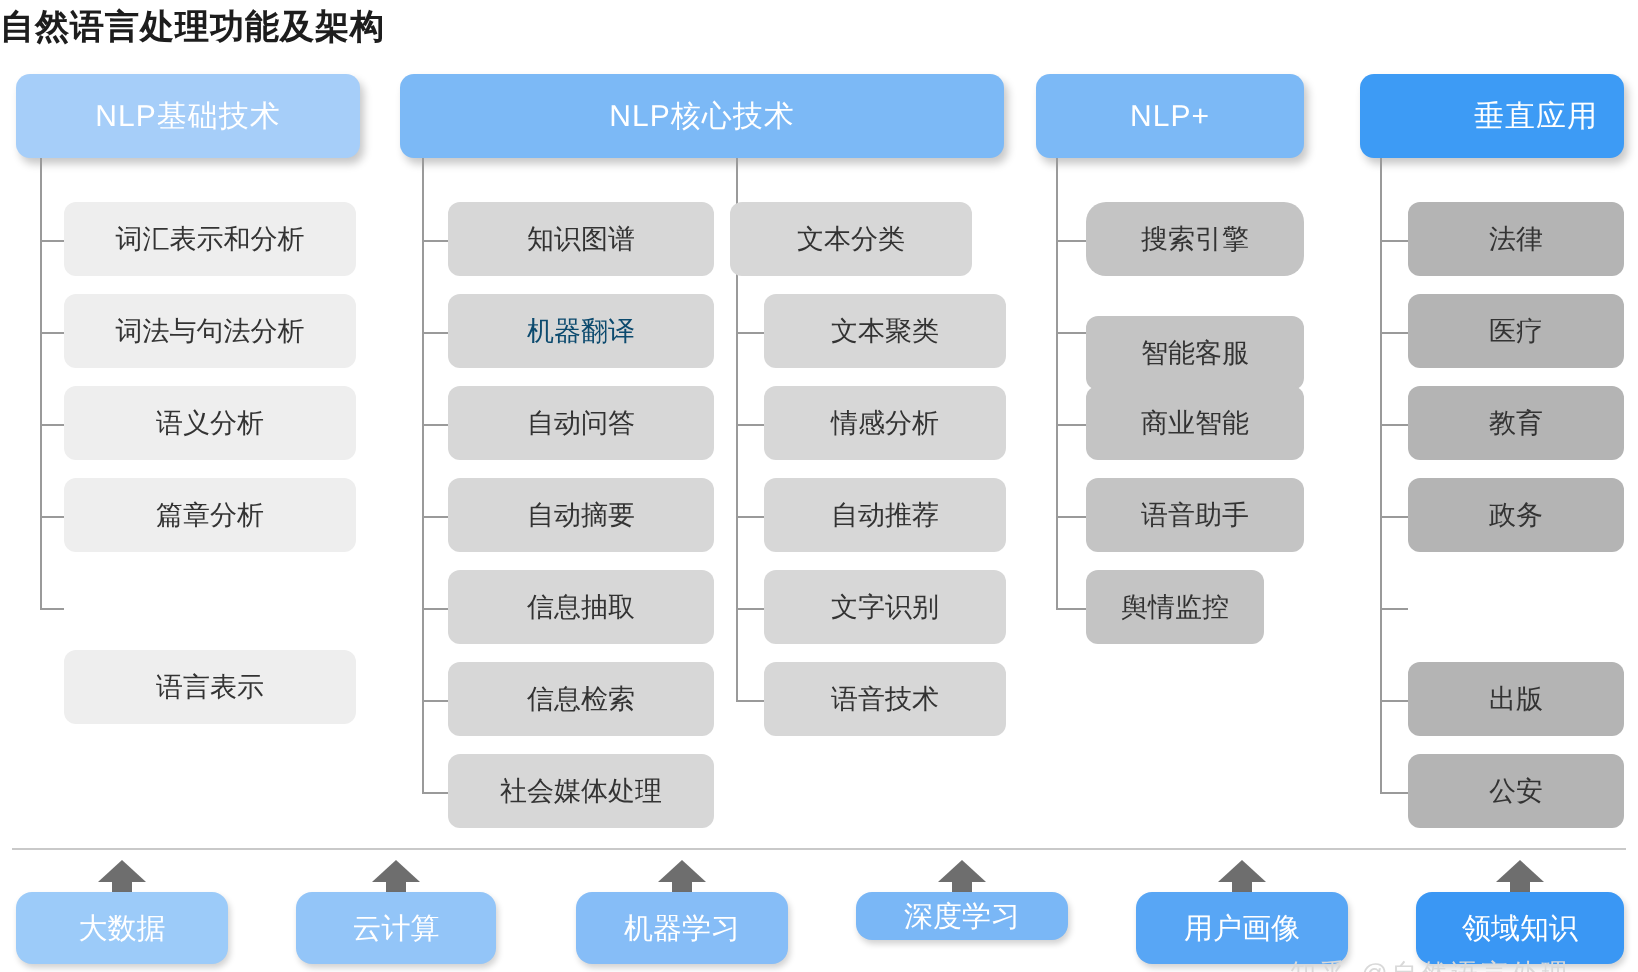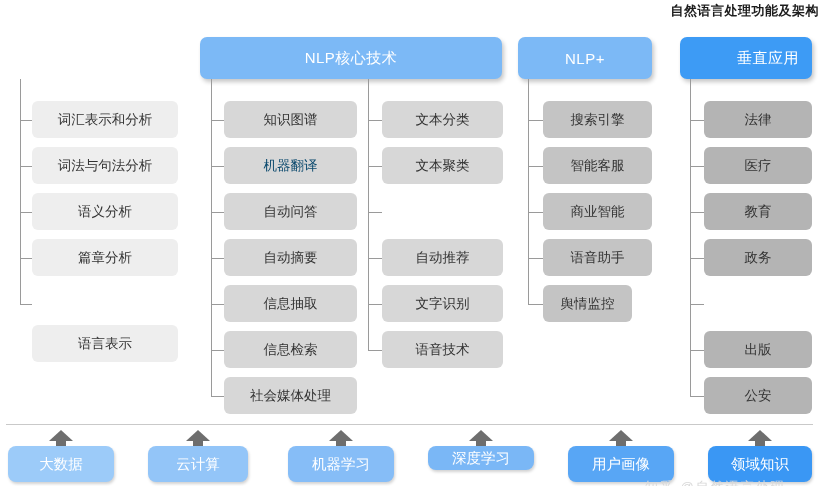--- a/index.html
+++ b/index.html
@@ -4,22 +4,22 @@
 <style>
   html,body{margin:0;padding:0;background:#ffffff;}
   body{
     width:819px;height:486px;position:relative;overflow:hidden;
     font-family:"Liberation Sans","DejaVu Sans",sans-serif;
     -webkit-font-smoothing:antialiased;
   }
   #canvas{position:absolute;left:0;top:0;width:819px;height:486px;}
 
   .title{
-    position:absolute;left:0;top:2px;width:819px;text-align:right;
-    font-size:13px;font-weight:bold;color:#1d1d1d;letter-spacing:.5px;
+    position:absolute;left:0;top:2px;width:819px;text-align:left;
+    font-size:17px;font-weight:bold;color:#1d1d1d;letter-spacing:.5px;
   }
 
   
   .hdr{
     position:absolute;border-radius:7px;
     display:flex;align-items:center;justify-content:center;
     color:#ffffff;font-size:15px;letter-spacing:.5px;
     box-shadow:2px 3px 4px rgba(0,0,0,.22);
     box-sizing:border-box;
   }
@@ -60,20 +60,21 @@
     position:absolute;font-size:13px;color:#d9d9d9;white-space:nowrap;
     letter-spacing:2px;user-select:none;
   }
 </style>
 </head>
 <body>
 
 <div id="canvas">
   <div class="title">自然语言处理功能及架构</div>
   <div class="divider"></div>
+<div class="hdr" style="left: 8px; top: 37px; width: 172px; height: 42px; background: rgb(166, 206, 249);">NLP基础技术</div>
     <div class="trunk" style="left: 20px; top: 79px; height: 224.5px; background: rgb(154, 154, 154);"></div>
     <div class="branch" style="left: 20px; top: 119.5px; width: 12px; background: rgb(154, 154, 154);"></div>
     <div class="node" style="left: 32px; top: 101px; width: 146px; height: 37px; background: rgb(238, 238, 238); color: rgb(51, 51, 51);">词汇表示和分析</div>
     <div class="branch" style="left: 20px; top: 165.5px; width: 12px; background: rgb(154, 154, 154);"></div>
     <div class="node" style="left: 32px; top: 147px; width: 146px; height: 37px; background: rgb(238, 238, 238); color: rgb(51, 51, 51);">词法与句法分析</div>
     <div class="branch" style="left: 20px; top: 211.5px; width: 12px; background: rgb(154, 154, 154);"></div>
     <div class="node" style="left: 32px; top: 193px; width: 146px; height: 37px; background: rgb(238, 238, 238); color: rgb(51, 51, 51);">语义分析</div>
     <div class="branch" style="left: 20px; top: 257.5px; width: 12px; background: rgb(154, 154, 154);"></div>
     <div class="node" style="left: 32px; top: 239px; width: 146px; height: 37px; background: rgb(238, 238, 238); color: rgb(51, 51, 51);">篇章分析</div>
     <div class="branch" style="left: 20px; top: 303.5px; width: 12px; background: rgb(154, 154, 154);"></div>
@@ -89,36 +90,37 @@
     <div class="branch" style="left: 211px; top: 257.5px; width: 13px; background: rgb(154, 154, 154);"></div>
     <div class="node" style="left: 224px; top: 239px; width: 133px; height: 37px; background: rgb(215, 215, 215); color: rgb(51, 51, 51);">自动摘要</div>
     <div class="branch" style="left: 211px; top: 303.5px; width: 13px; background: rgb(154, 154, 154);"></div>
     <div class="node" style="left: 224px; top: 285px; width: 133px; height: 37px; background: rgb(215, 215, 215); color: rgb(51, 51, 51);">信息抽取</div>
     <div class="branch" style="left: 211px; top: 349.5px; width: 13px; background: rgb(154, 154, 154);"></div>
     <div class="node" style="left: 224px; top: 331px; width: 133px; height: 37px; background: rgb(215, 215, 215); color: rgb(51, 51, 51);">信息检索</div>
     <div class="branch" style="left: 211px; top: 395.5px; width: 13px; background: rgb(154, 154, 154);"></div>
     <div class="node" style="left: 224px; top: 377px; width: 133px; height: 37px; background: rgb(215, 215, 215); color: rgb(51, 51, 51);">社会媒体处理</div>
     <div class="trunk" style="left: 368px; top: 79px; height: 270.5px; background: rgb(154, 154, 154);"></div>
     <div class="branch" style="left: 368px; top: 119.5px; width: 14px; background: rgb(154, 154, 154);"></div>
-    <div class="node" style="left: 382px; top: 101px; width: 121px; height: 37px; background: rgb(215, 215, 215); color: rgb(51, 51, 51);">文本分类</div>
+    <div class="node" style="left: 365px; top: 101px; width: 121px; height: 37px; background: rgb(215, 215, 215); color: rgb(51, 51, 51);">文本分类</div>
     <div class="branch" style="left: 368px; top: 165.5px; width: 14px; background: rgb(154, 154, 154);"></div>
     <div class="node" style="left: 382px; top: 147px; width: 121px; height: 37px; background: rgb(215, 215, 215); color: rgb(51, 51, 51);">文本聚类</div>
     <div class="branch" style="left: 368px; top: 211.5px; width: 14px; background: rgb(154, 154, 154);"></div>
+    <div class="node" style="left: 382px; top: 193px; width: 121px; height: 37px; background: rgb(215, 215, 215); color: rgb(51, 51, 51);">情感分析</div>
     <div class="branch" style="left: 368px; top: 257.5px; width: 14px; background: rgb(154, 154, 154);"></div>
     <div class="node" style="left: 382px; top: 239px; width: 121px; height: 37px; background: rgb(215, 215, 215); color: rgb(51, 51, 51);">自动推荐</div>
     <div class="branch" style="left: 368px; top: 303.5px; width: 14px; background: rgb(154, 154, 154);"></div>
     <div class="node" style="left: 382px; top: 285px; width: 121px; height: 37px; background: rgb(215, 215, 215); color: rgb(51, 51, 51);">文字识别</div>
     <div class="branch" style="left: 368px; top: 349.5px; width: 14px; background: rgb(154, 154, 154);"></div>
     <div class="node" style="left: 382px; top: 331px; width: 121px; height: 37px; background: rgb(215, 215, 215); color: rgb(51, 51, 51);">语音技术</div>
     <div class="hdr" style="left: 518px; top: 37px; width: 134px; height: 42px; background: rgb(124, 185, 246);">NLP+</div>
     <div class="trunk" style="left: 528px; top: 79px; height: 224.5px; background: rgb(154, 154, 154);"></div>
     <div class="branch" style="left: 528px; top: 119.5px; width: 15px; background: rgb(154, 154, 154);"></div>
-    <div class="node" style="left: 543px; top: 101px; width: 109px; height: 37px; background: rgb(196, 196, 196); color: rgb(51, 51, 51);">搜索引擎</div>
+    <div class="node" style="left: 543px; top: 101px; width: 109px; height: 37px; background: rgb(196, 196, 196); color: rgb(51, 51, 51); border-radius: 10px;">搜索引擎</div>
     <div class="branch" style="left: 528px; top: 165.5px; width: 15px; background: rgb(154, 154, 154);"></div>
-    <div class="node" style="left: 543px; top: 147px; width: 109px; height: 37px; background: rgb(196, 196, 196); color: rgb(51, 51, 51);">智能客服</div>
+    <div class="node" style="left: 543px; top: 158px; width: 109px; height: 37px; background: rgb(196, 196, 196); color: rgb(51, 51, 51);">智能客服</div>
     <div class="branch" style="left: 528px; top: 211.5px; width: 15px; background: rgb(154, 154, 154);"></div>
     <div class="node" style="left: 543px; top: 193px; width: 109px; height: 37px; background: rgb(196, 196, 196); color: rgb(51, 51, 51);">商业智能</div>
     <div class="branch" style="left: 528px; top: 257.5px; width: 15px; background: rgb(154, 154, 154);"></div>
     <div class="node" style="left: 543px; top: 239px; width: 109px; height: 37px; background: rgb(196, 196, 196); color: rgb(51, 51, 51);">语音助手</div>
     <div class="branch" style="left: 528px; top: 303.5px; width: 15px; background: rgb(154, 154, 154);"></div>
     <div class="node" style="left: 543px; top: 285px; width: 89px; height: 37px; background: rgb(196, 196, 196); color: rgb(51, 51, 51);">舆情监控</div>
     <div class="hdr" style="left: 680px; top: 37px; width: 132px; height: 42px; background: rgb(61, 155, 245); padding-left: 44px;">垂直应用</div>
     <div class="trunk" style="left: 690px; top: 79px; height: 316.5px; background: rgb(154, 154, 154);"></div>
     <div class="branch" style="left: 690px; top: 119.5px; width: 14px; background: rgb(154, 154, 154);"></div>
     <div class="node" style="left: 704px; top: 101px; width: 108px; height: 37px; background: rgb(180, 180, 180); color: rgb(51, 51, 51);">法律</div>

